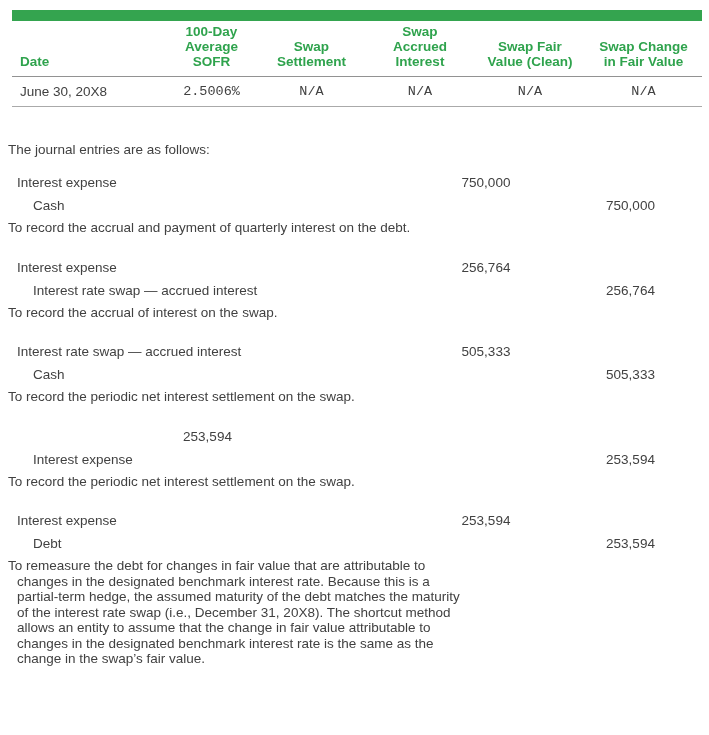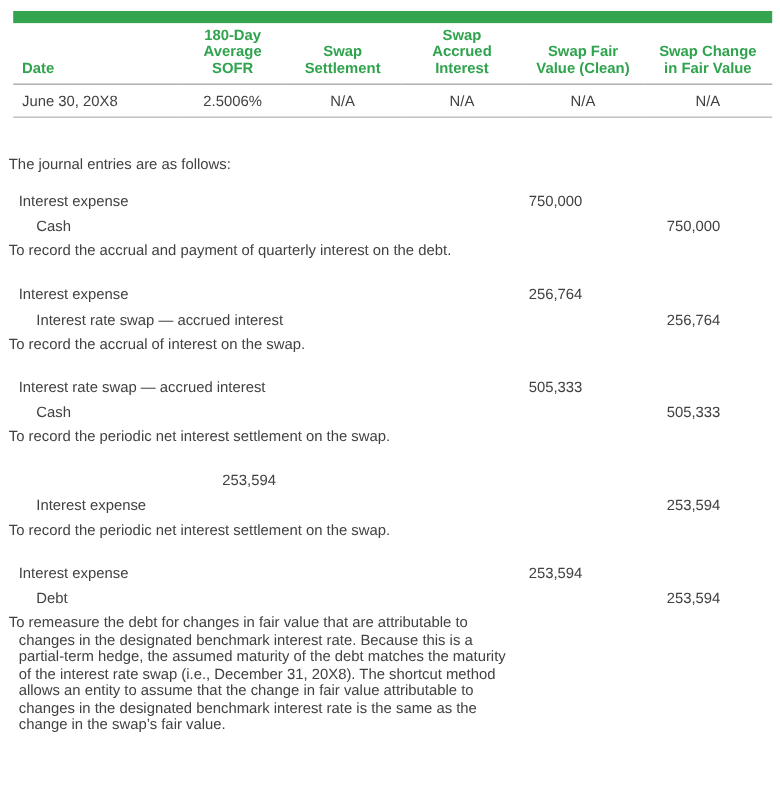--- a/index.html
+++ b/index.html
@@ -35,34 +35,35 @@
     border-bottom: 1px solid #929292;
   }
   table.swap-table th.date-th { text-align: left; padding-left: 8px; }
   table.swap-table td {
     height: 30px;
     vertical-align: middle;
     font-size: 13.5px;
   }
   tbody tr:last-child td { border-bottom: 1px solid #aaaaaa; }
   td.date-cell { padding-left: 8px; text-align: left; }
-  td.center-cell { text-align: center; }
+  td.center-cell { text-align: center; font-family: Liberation Mono, monospace; }
   td.money-cell { position: relative; }
   td.money-cell .dollar { position: absolute; left: 22px; top: 50%; transform: translateY(-50%); }
   td.money-cell .val { display: block; text-align: right; padding-right: 6px; }
   td.money-cell.last-col .val { padding-right: 10px; }
 
   
   .content { margin-left: 8px; width: 688px; }
   .intro { margin-top: 32px; margin-bottom: 11px; line-height: 21px; }
   .entry { margin-bottom: 20px; }
   .jrow {
     display: grid;
     grid-template-columns: 1fr 120px 131px;
     line-height: 23px;
+    gap: 19px;
   }
   .jrow .account { padding-left: 9px; }
   .jrow .account.credit { padding-left: 25px; }
   .jrow .amt { text-align: center; }
   .note {
     padding-left: 9px;
     text-indent: -9px;
     padding-top: 3px;
     line-height: 15.5px;
   }
@@ -80,21 +81,21 @@
         <col style="width:153px">
           <col style="width:93px">
           <col style="width:107px">
         <col style="width:110px">
           <col style="width:110px">
           <col style="width:117px">
       </colgroup>
       <thead>
         <tr>
           <th class="date-th">Date</th>
-          <th>180-Day
+          <th>100-Day
 Average
 SOFR</th>
           <th>Swap
 Settlement</th>
           <th>Swap
 Accrued
 Interest</th>
           <th>Swap Fair
 Value (Clean)</th>
           <th>Swap Change

